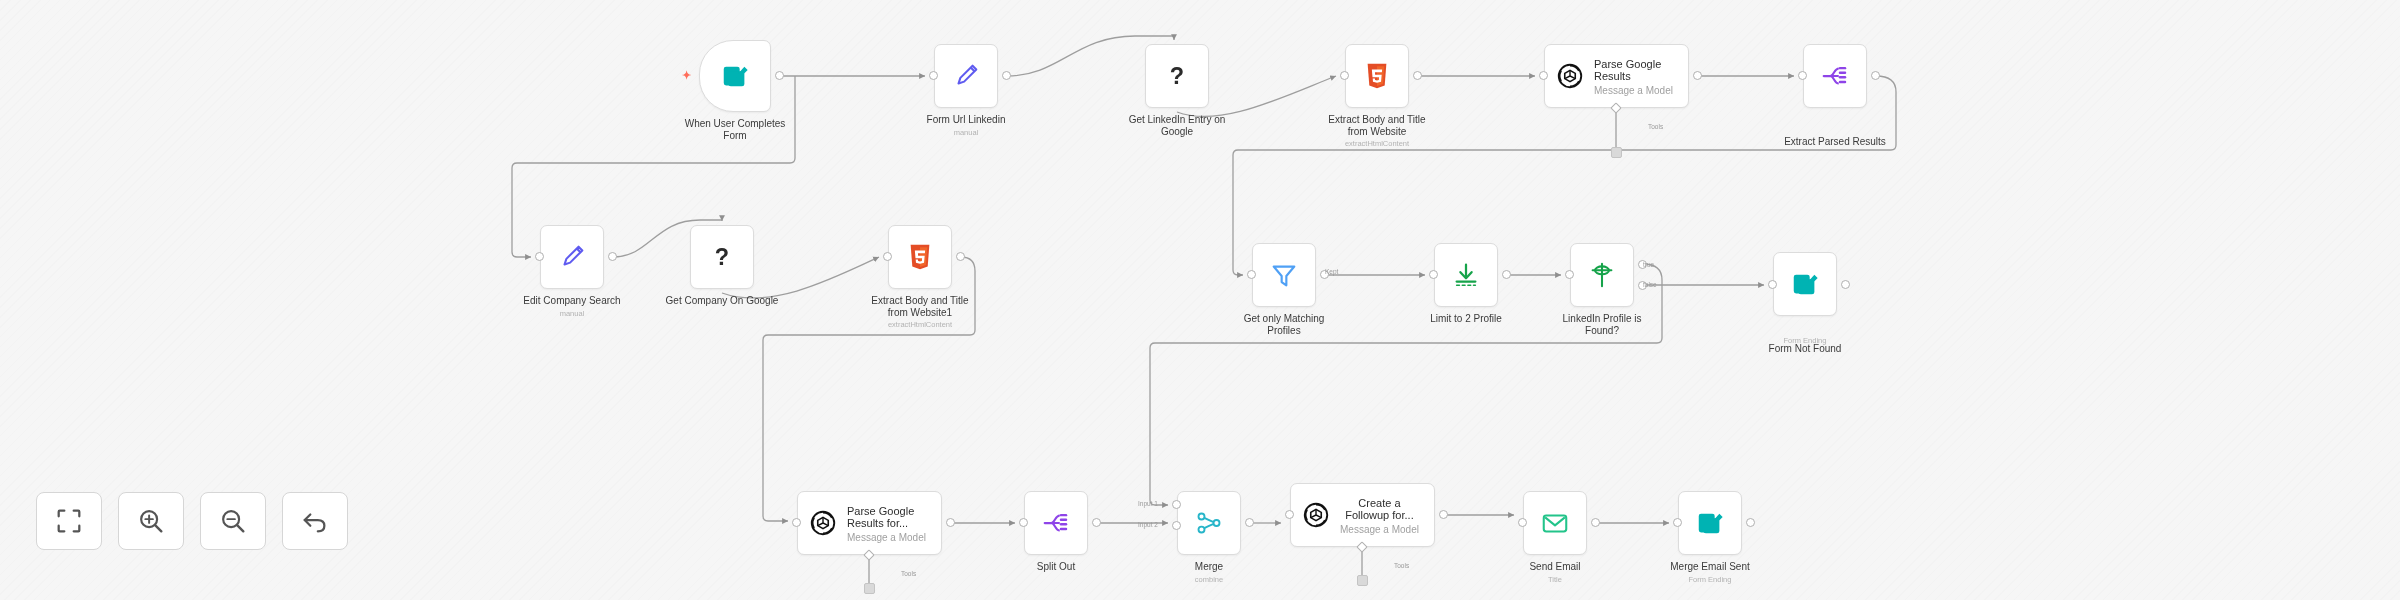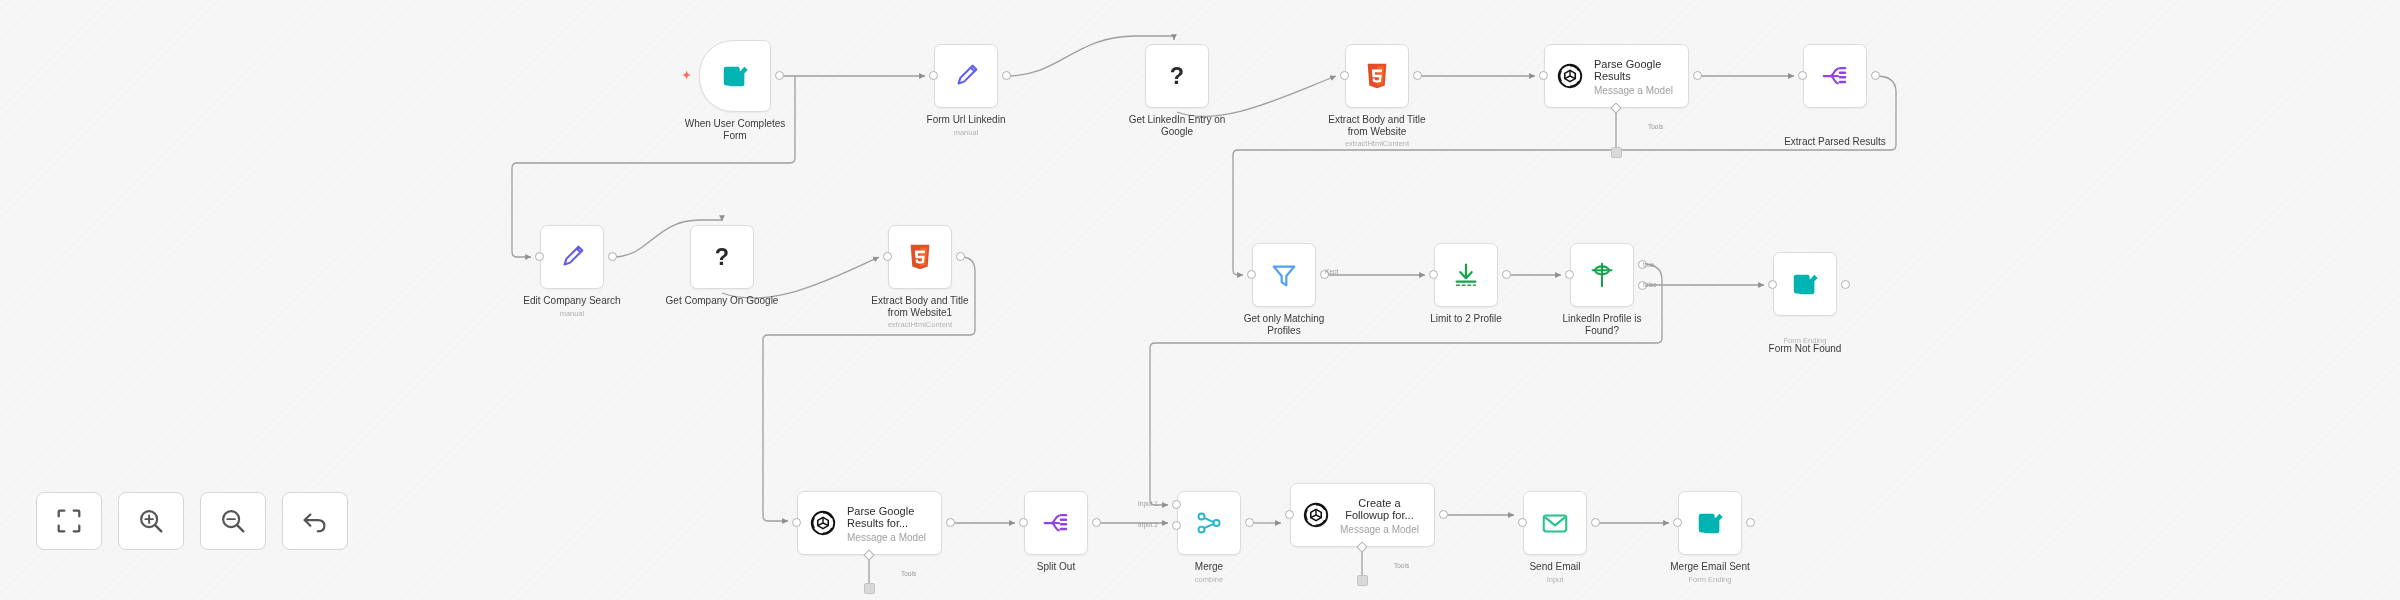--- a/index.html
+++ b/index.html
@@ -326,21 +326,21 @@
             </svg>
           </div>
           <div class="wide-text">
             <div class="wide-title" style="white-space: pre-line; text-align: center;">Create a
 Followup for...</div>
             <div class="wide-sub">Message a Model</div>
           </div>
         </div>
       </div>
       <div class="caption" style="left: 1463px; top: 561px; width: 184px;">Send Email</div>
-      <div class="sub-caption" style="left: 1463px; top: 574.5px; width: 184px;">Input</div>
+      <div class="sub-caption" style="left: 1463px; top: 574.5px; width: 184px;">Title</div>
       <div class="node" style="left: 1523px; top: 491px; width: 64px; height: 64px;">
         <div class="node-icon">
           <svg width="30" height="30" viewBox="0 0 32 32">
             <rect x="4" y="8" width="24" height="17" rx="2.6" fill="none" stroke="#22c48a" stroke-width="2.2"></rect>
             <path d="M5.5 10 L16 18.5 L26.5 10" fill="none" stroke="#22c48a" stroke-width="2.2" stroke-linejoin="round"></path>
           </svg>
         </div>
       </div>
       <div class="caption" style="left: 1618px; top: 561px; width: 184px;">Merge Email Sent</div>
       <div class="sub-caption" style="left: 1618px; top: 574.5px; width: 184px;">Form Ending</div>

